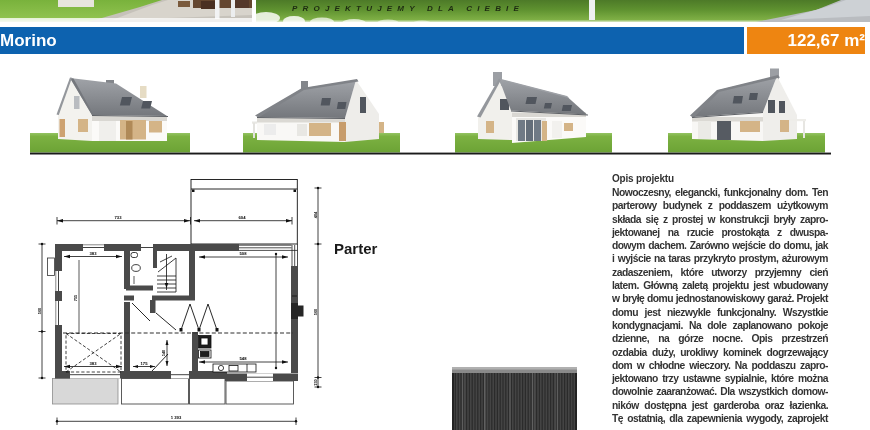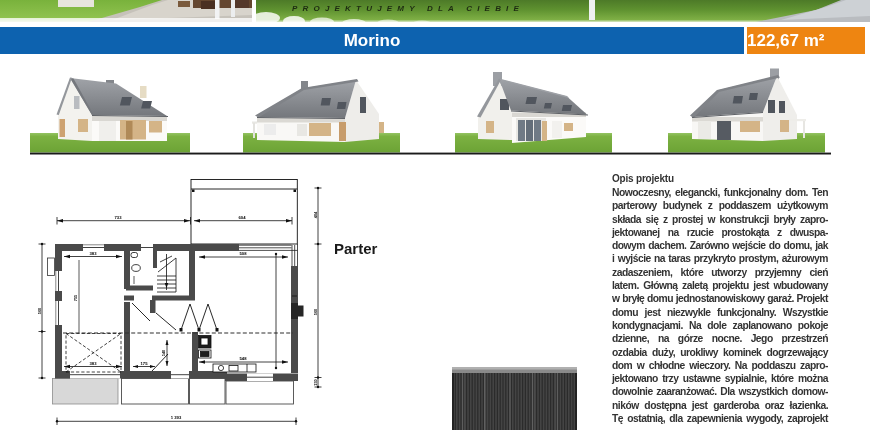--- a/index.html
+++ b/index.html
@@ -53,23 +53,23 @@
 <ellipse cx="166" cy="24" rx="10" ry="3.5" fill="#f3f6ec" opacity="0.55"></ellipse>
 <rect x="0" y="20.5" width="614" height="2.5" fill="#fff" opacity="0.55"></rect>
 
 <polygon points="614,0 614,22 500,22 560,10 585,0" fill="#b9bcc0"></polygon>
 <polygon points="614,0 614,16 525,20 570,7 590,0" fill="#cdd1d5"></polygon>
 <rect x="333" y="0" width="6" height="20" fill="#eef0f1"></rect>
 <text x="36" y="10.5" font-size="8" font-style="italic" font-weight="bold" letter-spacing="5.2" fill="#1e2c12">PROJEKTUJEMY DLA CIEBIE</text>
 </svg>
 </div>
 
-<div class="abs" style="left:0;top:27px;width:744px;height:27px;background:#0d62af;color:#fff;font-weight:bold;font-size:17px;line-height:27px;text-align:center;padding-right:0">Morino</div>
-
-<div class="abs" style="left:747px;top:27px;width:118px;height:27px;background:#ee8511;color:#fff;font-weight:bold;font-size:17px;line-height:27px;text-align:left">122,67 m²</div>
+<div class="abs" style="left:0;top:27px;width:744px;height:27px;background:#0d62af;color:#fff;font-weight:bold;font-size:17px;line-height:27px;text-align:left;padding-right:0">Morino</div>
+
+<div class="abs" style="left:747px;top:27px;width:118px;height:27px;background:#ee8511;color:#fff;font-weight:bold;font-size:17px;line-height:27px;text-align:right">122,67 m²</div>
 
 <div class="abs" style="left:0;top:60px;width:870px;height:98px">
 <svg width="870" height="98" viewBox="0 60 870 98">
 <defs>
 <linearGradient id="grass" x1="0" y1="0" x2="0" y2="1">
 <stop offset="0" stop-color="#93c362"></stop>
           <stop offset="0.18" stop-color="#7cb142"></stop>
           <stop offset="1" stop-color="#6ca335"></stop>
 </linearGradient>
 <linearGradient id="roofF" x1="0" y1="0" x2="0" y2="1">
@@ -507,21 +507,21 @@
 <div style="text-align-last:justify">parterowy budynek z poddaszem użytkowym</div>
 <div style="text-align-last:justify">składa się z prostej w konstrukcji bryły zapro-</div>
 <div style="text-align-last:justify">jektowanej na rzucie prostokąta z dwuspa-</div>
 <div style="text-align-last:justify">dowym dachem. Zarówno wejście do domu, jak</div>
 <div style="text-align-last:justify">i wyjście na taras przykryto prostym, ażurowym</div>
 <div style="text-align-last:justify">zadaszeniem, które utworzy przyjemny cień</div>
 <div style="text-align-last:justify">latem. Główną zaletą projektu jest wbudowany</div>
 <div style="text-align-last:justify">w bryłę domu jednostanowiskowy garaż. Projekt</div>
 <div style="text-align-last:justify">domu jest niezwykle funkcjonalny. Wszystkie</div>
 <div style="text-align-last:justify">kondygnacjami. Na dole zaplanowano pokoje</div>
-<div style="text-align-last:justify">dzienne, na górze nocne. Jego przestrzeń</div>
+<div style="text-align-last:justify">dzienne, na górze nocne. Opis przestrzeń</div>
 <div style="text-align-last:justify">ozdabia duży, urokliwy kominek dogrzewający</div>
 <div style="text-align-last:justify">dom w chłodne wieczory. Na poddaszu zapro-</div>
 <div style="text-align-last:justify">jektowano trzy ustawne sypialnie, które można</div>
 <div style="text-align-last:justify">dowolnie zaaranżować. Dla wszystkich domow-</div>
 <div style="text-align-last:justify">ników dostępna jest garderoba oraz łazienka.</div>
 <div style="text-align-last:justify">Tę ostatnią, dla zapewnienia wygody, zaprojekt</div>
 </div>
 </div>
 
 </body></html>

